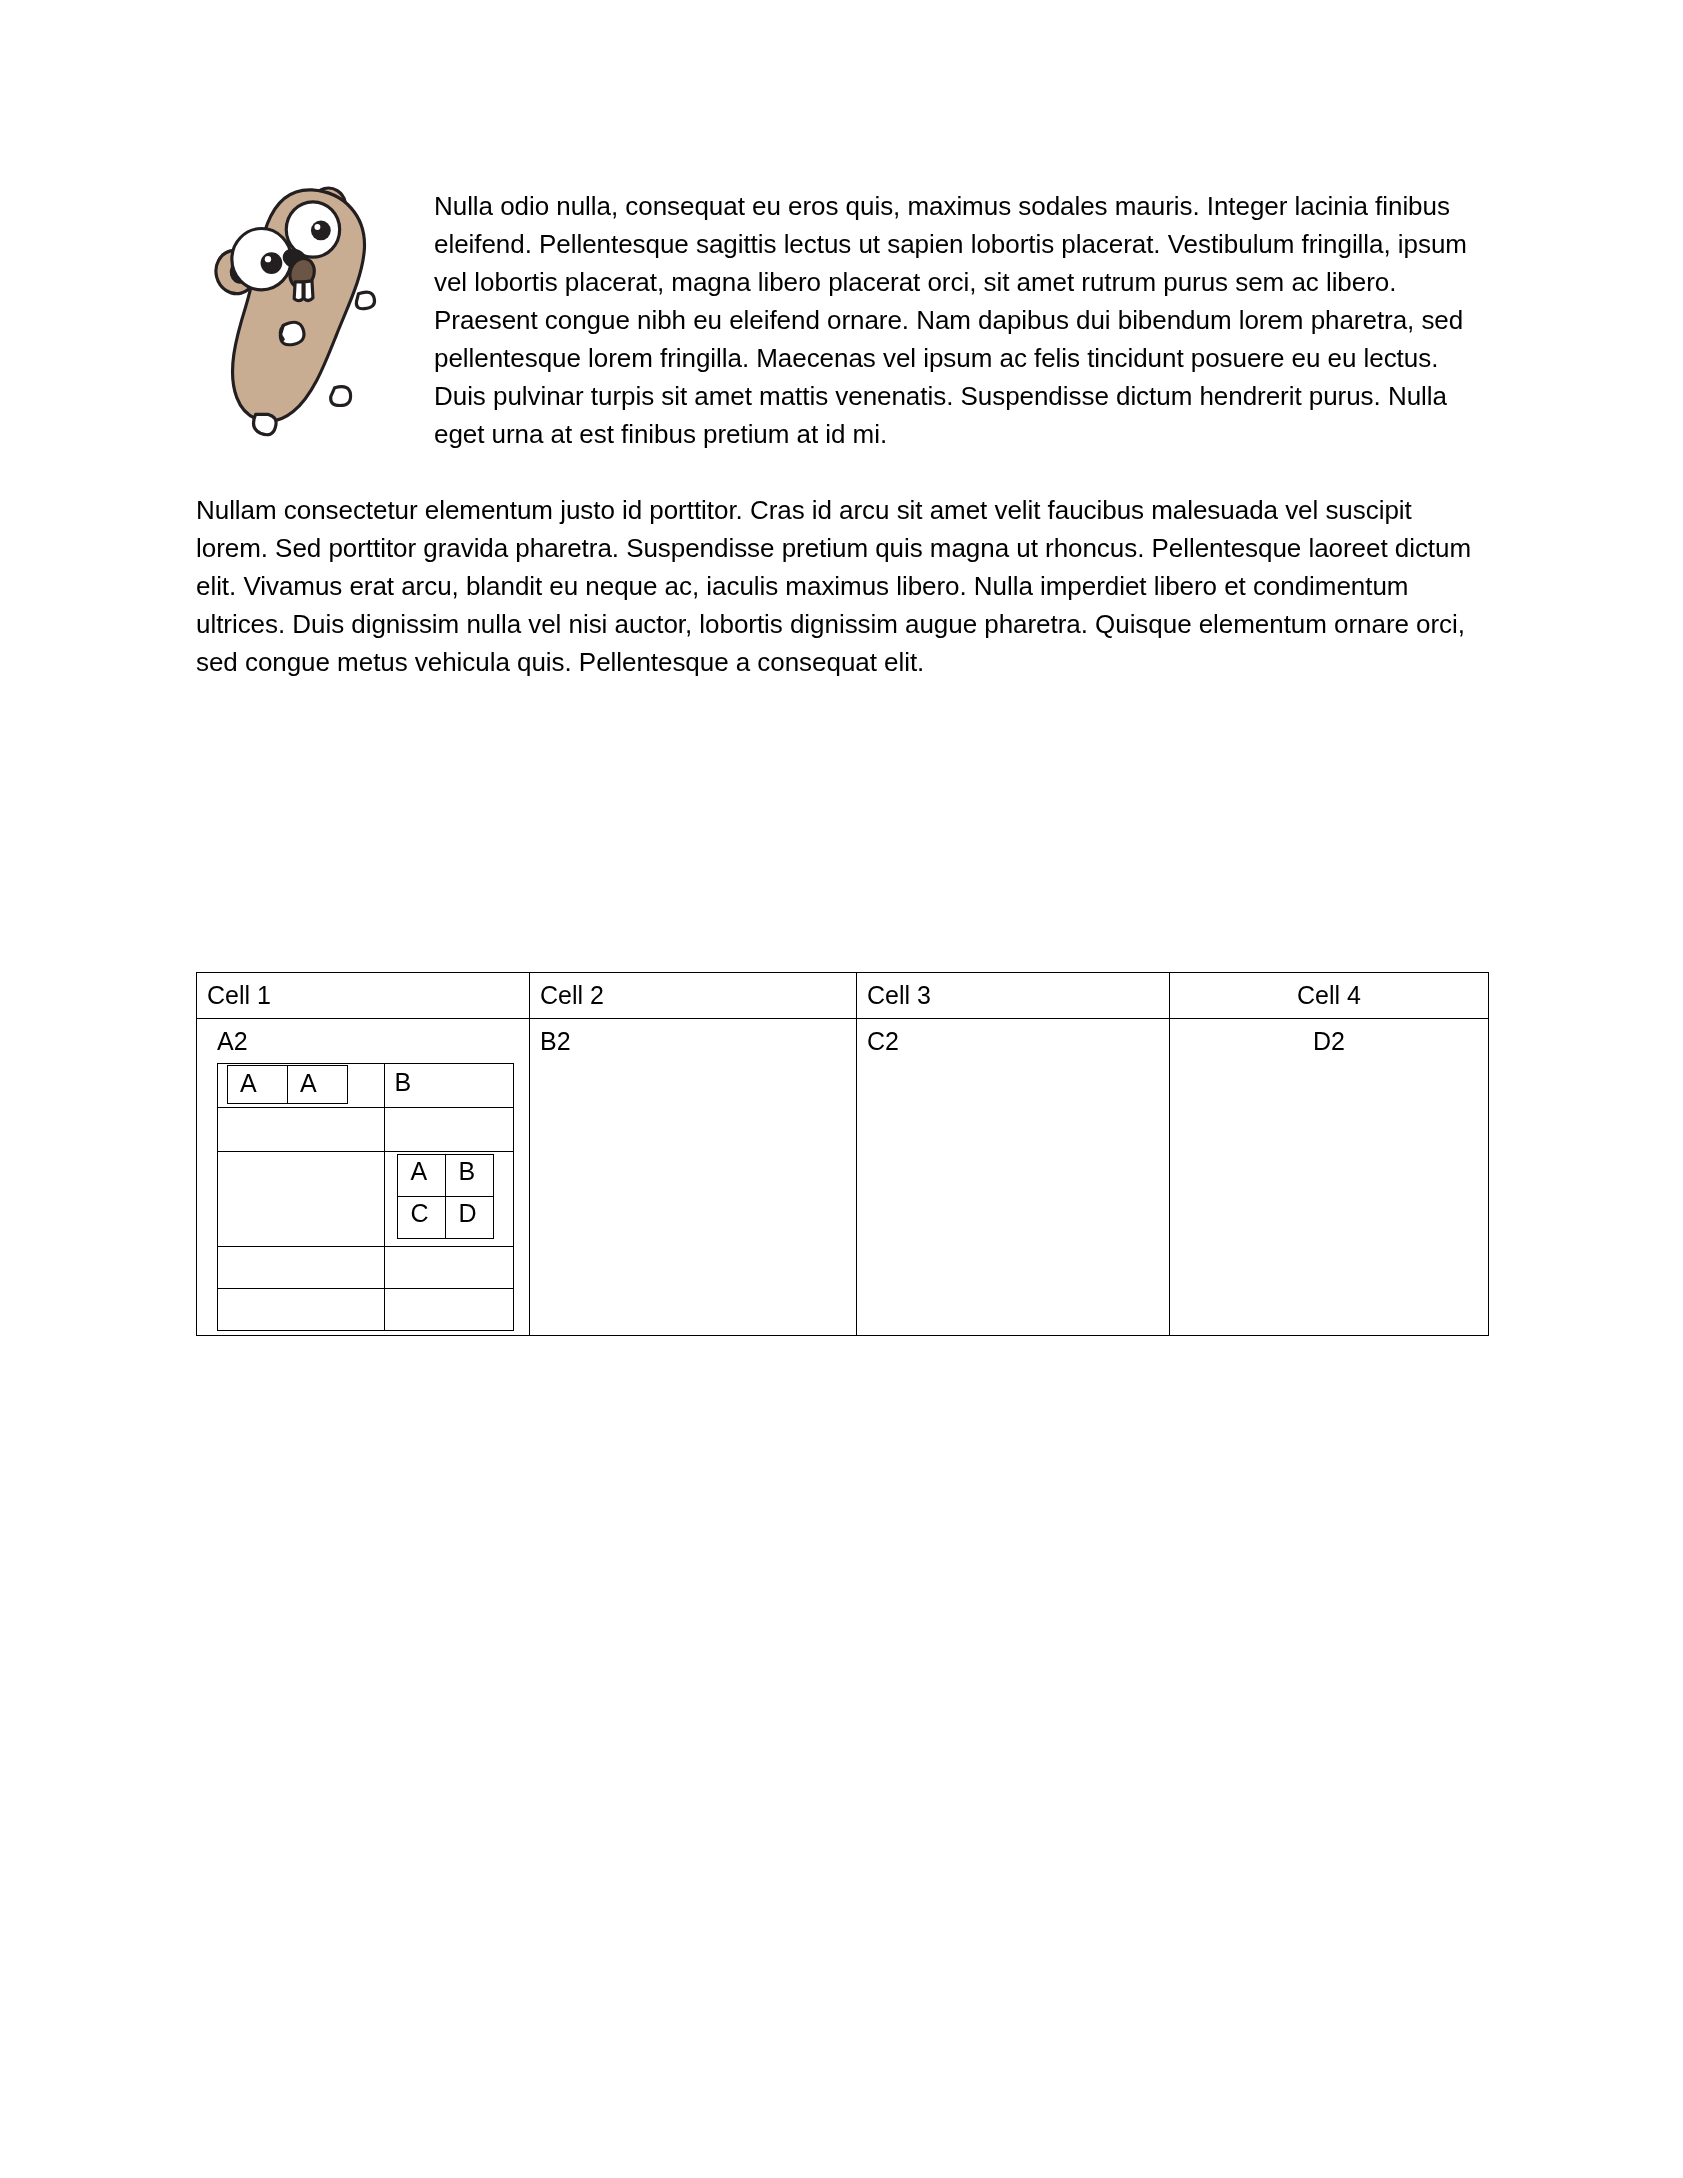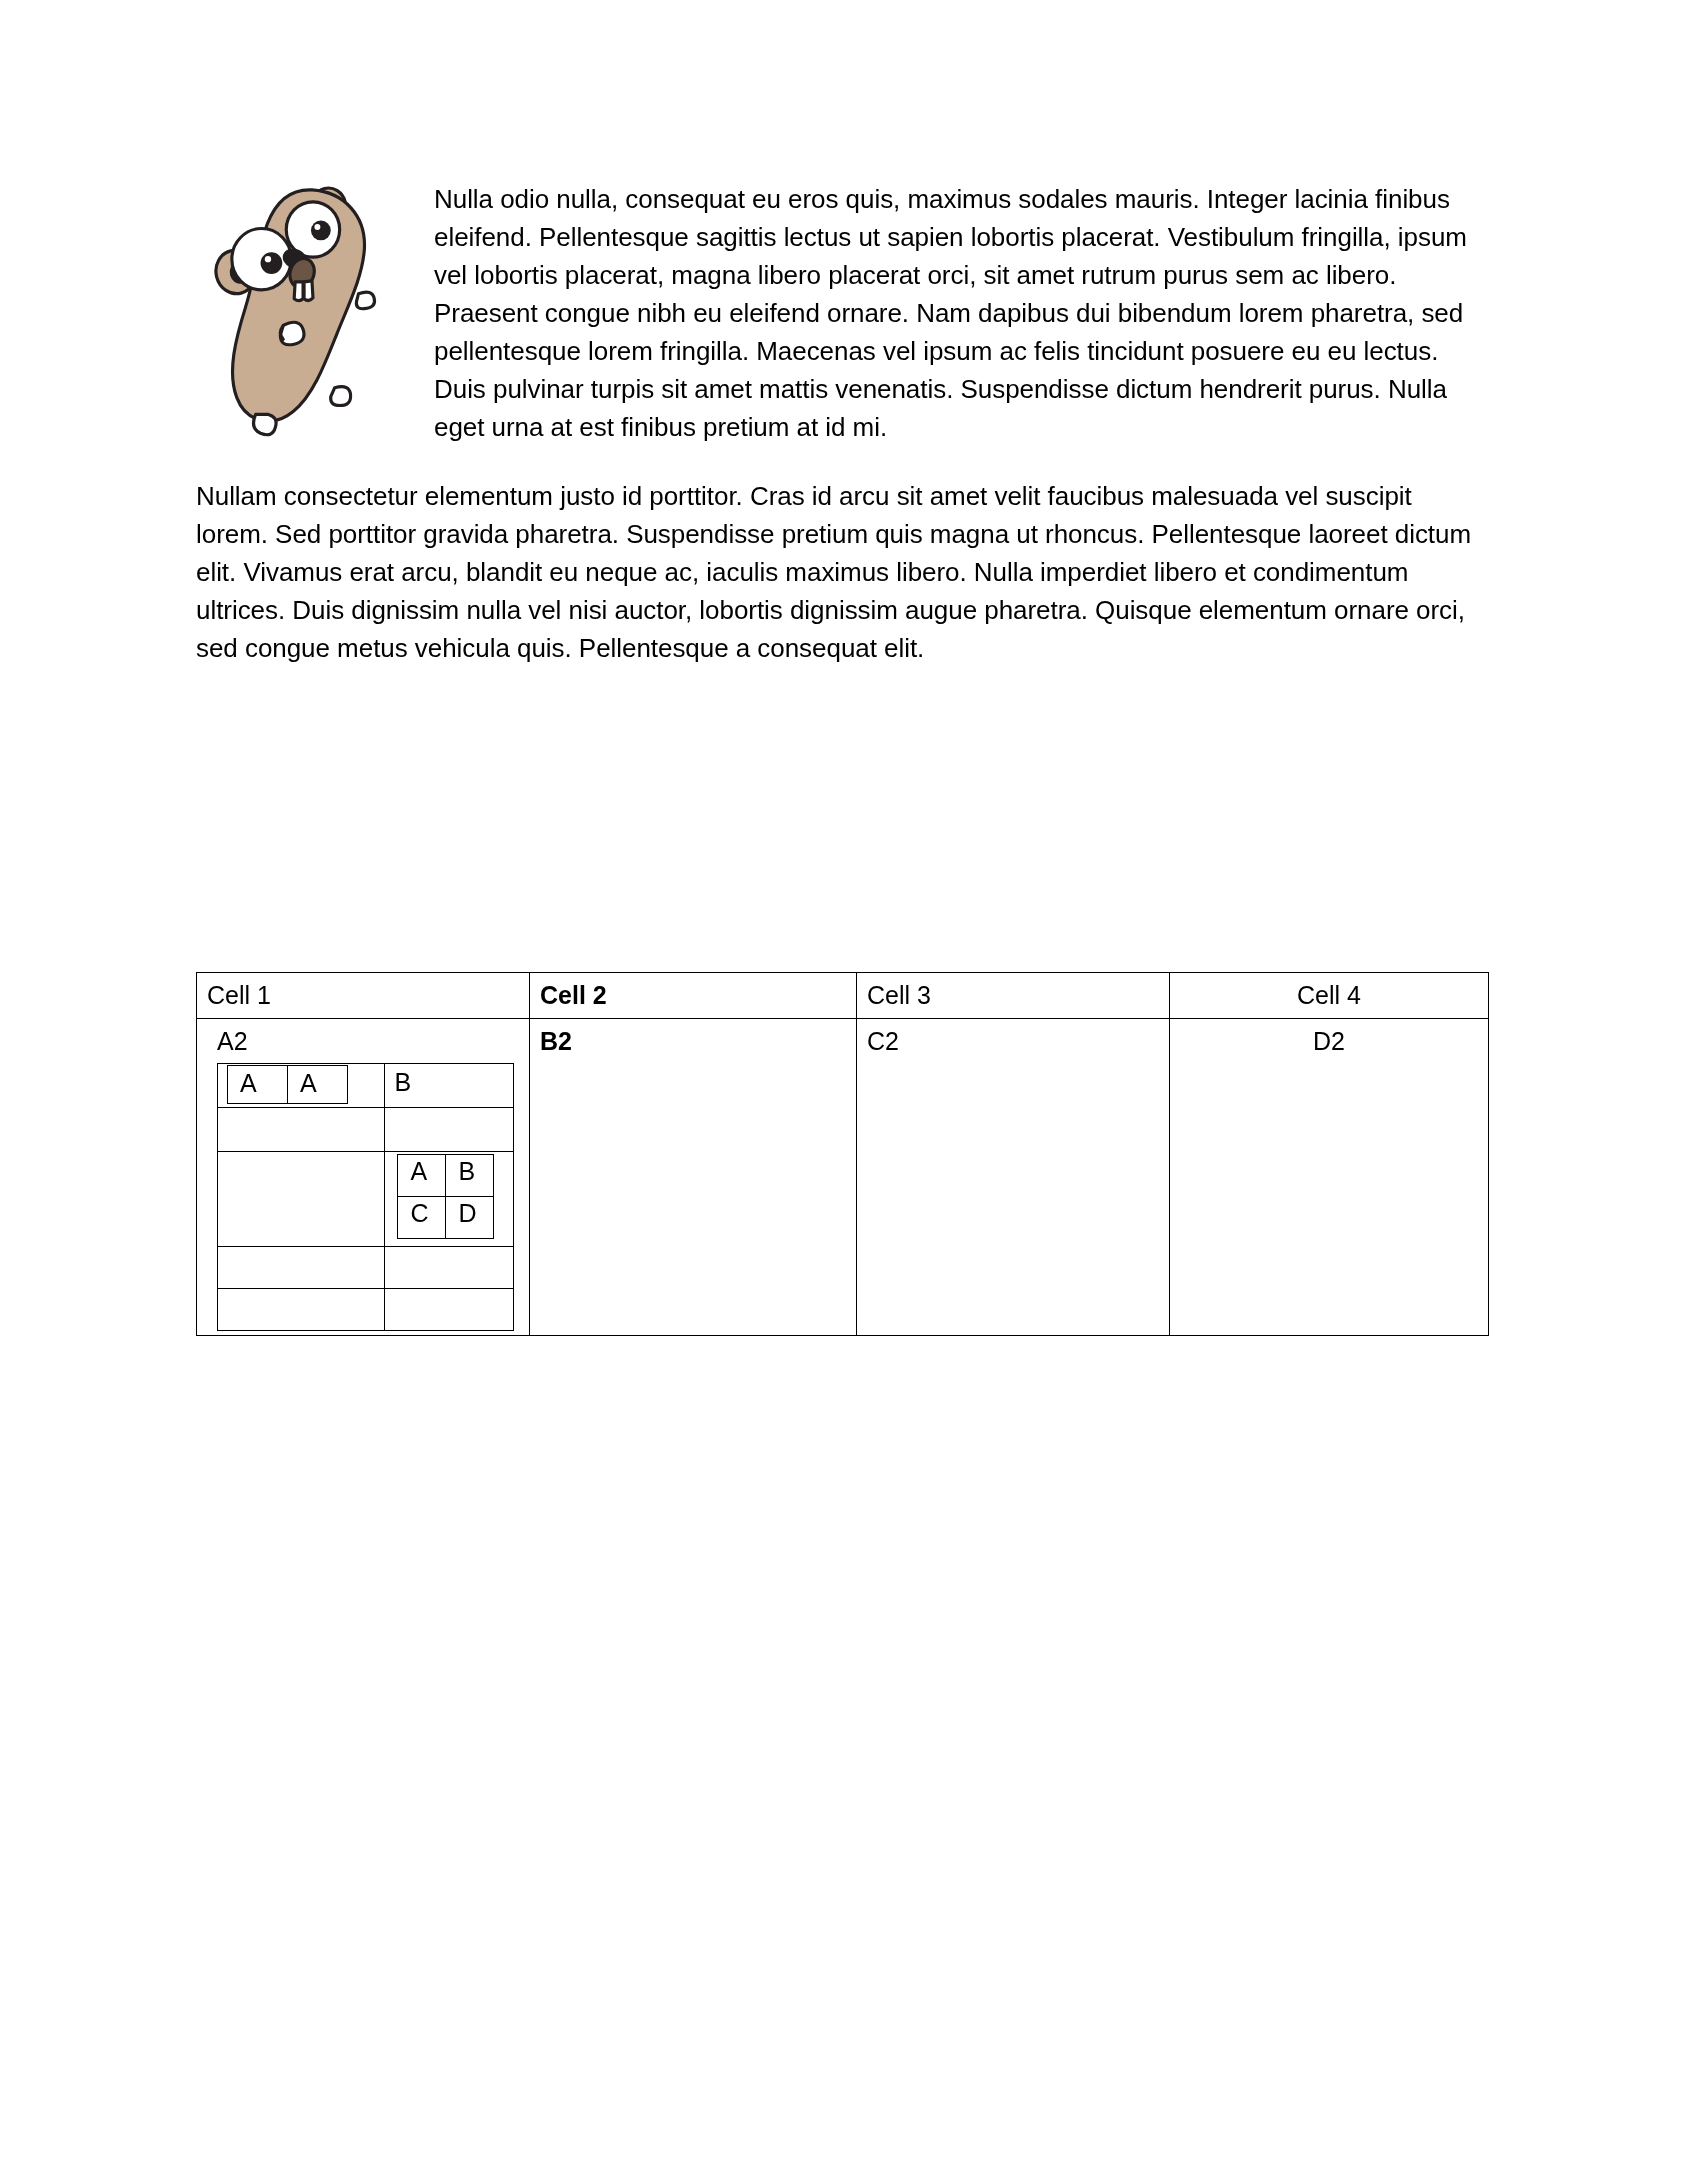--- a/index.html
+++ b/index.html
@@ -42,21 +42,21 @@
   h1.doc-title {
     font-size: 31px;
     font-weight: bold;
     line-height: 1.25;
     margin: 0 0 22px 0;
     letter-spacing: -0.1px;
   }
   p.body-par {
     font-size: 26px;
     line-height: 1.465;
-    margin: 4px 0 26px 0;
+    margin: 11px 0 26px 0;
     text-align: left;
     letter-spacing: -0.05px;
   }
   p.body-par:last-of-type { margin-bottom: 0; }
 
   .clearer { clear: both; height: 0; font-size: 0; line-height: 0; }
 
   
   .tbl-wrap {
     position: absolute;
@@ -75,21 +75,21 @@
     padding: 6px 10px 4px 10px;
     font-size: 25px;
     line-height: 1.28;
     height: 44px;
   }
   table.outer > tbody > tr.head-row > td { height: 46px; }
   table.outer > tbody > tr.row-1 > td { height: 147px; }
   table.outer > tbody > tr.row-2 > td { height: 273px; }
 
   td.c1 { width: 333px; }
-  td.c2 { width: 327px; font-weight: bold; }
+  td.c2 { width: 327px; }
   td.c3 { width: 313px; margin-top: 28px; }
   td.c4 { width: 319px; text-align: center; }
 
   td.nested-host { padding: 0 0 0 0; }
 
   
   table.n-abc {
     border-collapse: collapse;
     table-layout: fixed;
     margin: 4px 0 0 10px;

